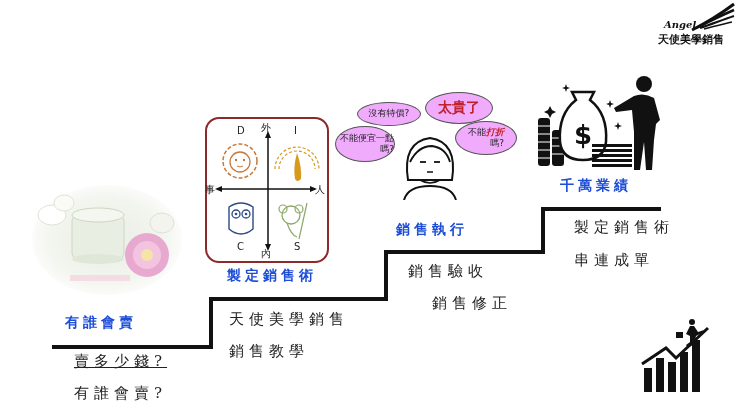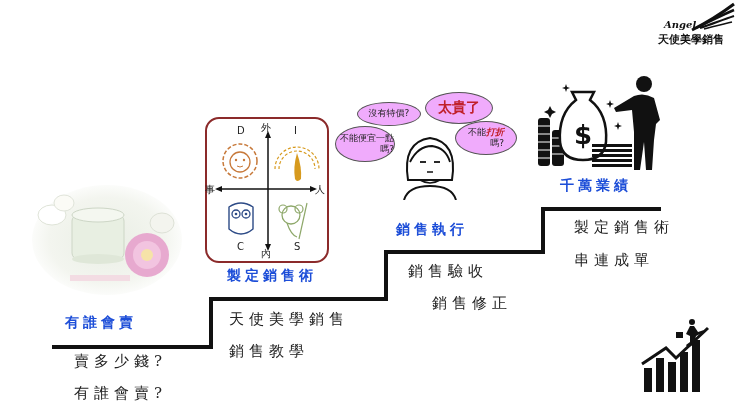--- a/index.html
+++ b/index.html
@@ -40,21 +40,21 @@
   <div class="stair" style="left:52px; top:345px; width:160px; height:4px;"></div>
   <div class="stair" style="left:209px; top:297px; width:4px; height:52px;"></div>
   <div class="stair" style="left:209px; top:297px; width:178px; height:4px;"></div>
   <div class="stair" style="left:384px; top:250px; width:4px; height:51px;"></div>
   <div class="stair" style="left:384px; top:250px; width:160px; height:4px;"></div>
   <div class="stair" style="left:541px; top:207px; width:4px; height:47px;"></div>
   <div class="stair" style="left:541px; top:207px; width:120px; height:4px;"></div>
 </div>
 
 <div class="step-title" style="left:65px; top:314px;">有誰會賣</div>
-<div class="step-sub" style="left:74px; top:352px;">賣多少錢?</div>
+<div class="step-sub" style="left:74px; top:352px;text-decoration:underline;">賣多少錢?</div>
 <div class="step-sub" style="left:74px; top:384px;text-align:center;">有誰會賣?</div>
 
 <div class="step-title" style="left:227px; top:267px;">製定銷售術</div>
 <div class="step-sub" style="left:229px; top:310px;">天使美學銷售</div>
 <div class="step-sub" style="left:229px; top:342px;">銷售教學</div>
 
 <div class="step-title" style="left:396px; top:221px;">銷售執行</div>
 <div class="step-sub" style="left:408px; top:262px;">銷售驗收</div>
 <div class="step-sub" style="left:412px; top:294px;margin-left:20px;">銷售修正</div>
 

